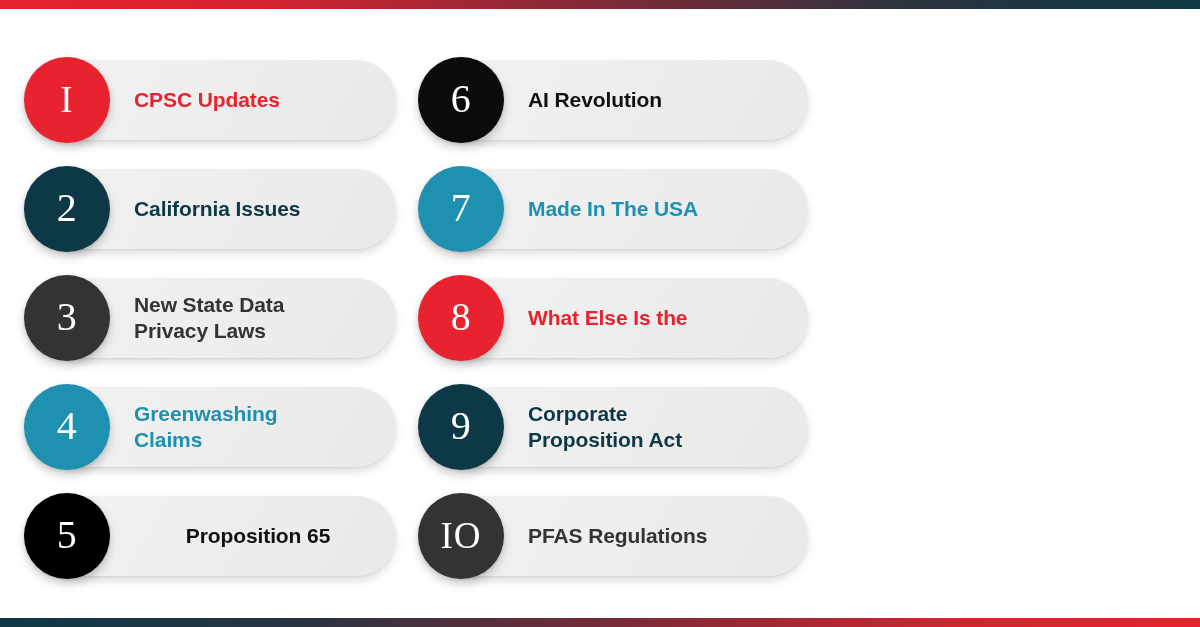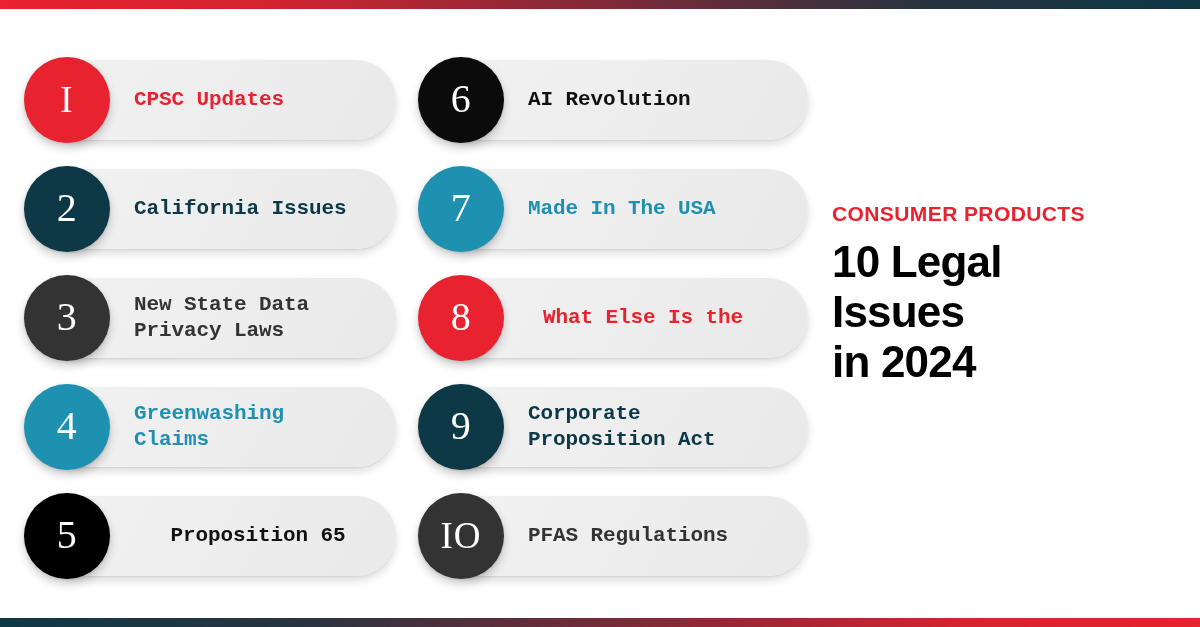--- a/index.html
+++ b/index.html
@@ -108,21 +108,21 @@
     height: 86px;
     display: flex;
     flex-direction: column;
     justify-content: center;
     z-index: 2;
     font-size: 21px;
     font-weight: bold;
     line-height: 1.22;
     letter-spacing: -0.1px;
   }
-  .label span { display: block; font-family: Liberation Mono, monospace; }
+  .label span { display: block; }
 
   
   .headline {
     position: absolute;
     left: 832px;
     top: 203px;
     width: 330px;
   }
   .kicker {
     font-size: 21px;
@@ -215,21 +215,21 @@
           </div>
           <div class="label" style="color: rgb(30, 144, 176);">
             <span>Made In The USA</span>
           </div>
         </div>
         <div class="row">
           <div class="pill"></div>
           <div class="badge" style="background: rgb(232, 34, 46);">
             <span class="badge-num">8</span>
           </div>
-          <div class="label" style="color: rgb(232, 34, 46); margin-left: 15px;">
+          <div class="label" style="color: rgb(232, 34, 46);">
             <span>What Else Is the</span>
           </div>
         </div>
         <div class="row">
           <div class="pill"></div>
           <div class="badge" style="background: rgb(13, 56, 69);">
             <span class="badge-num">9</span>
           </div>
           <div class="label" style="color: rgb(13, 56, 69);">
             <span>Corporate</span>
@@ -241,24 +241,16 @@
           <div class="badge" style="background: rgb(51, 51, 51);">
             <span class="badge-num roman">IO</span>
           </div>
           <div class="label" style="color: rgb(51, 51, 51);">
             <span>PFAS Regulations</span>
           </div>
         </div>
       </div>
   </div>
 
-  <div class="headline">
-    <div class="kicker" style="color: rgb(232, 34, 46);">CONSUMER PRODUCTS</div>
-    <div class="title">
-        <span>10 Legal</span>
-        <span>Issues</span>
-        <span>in 2024</span>
-      </div>
-  </div>
 
   <div class="rule rule-bottom" style="background: linear-gradient(90deg, rgb(13, 56, 69) 0%, rgb(42, 51, 64) 26%, rgb(123, 42, 56) 52%, rgb(211, 36, 48) 80%, rgb(232, 34, 46) 100%);"></div>
 
 </div>
 
 </body></html>

